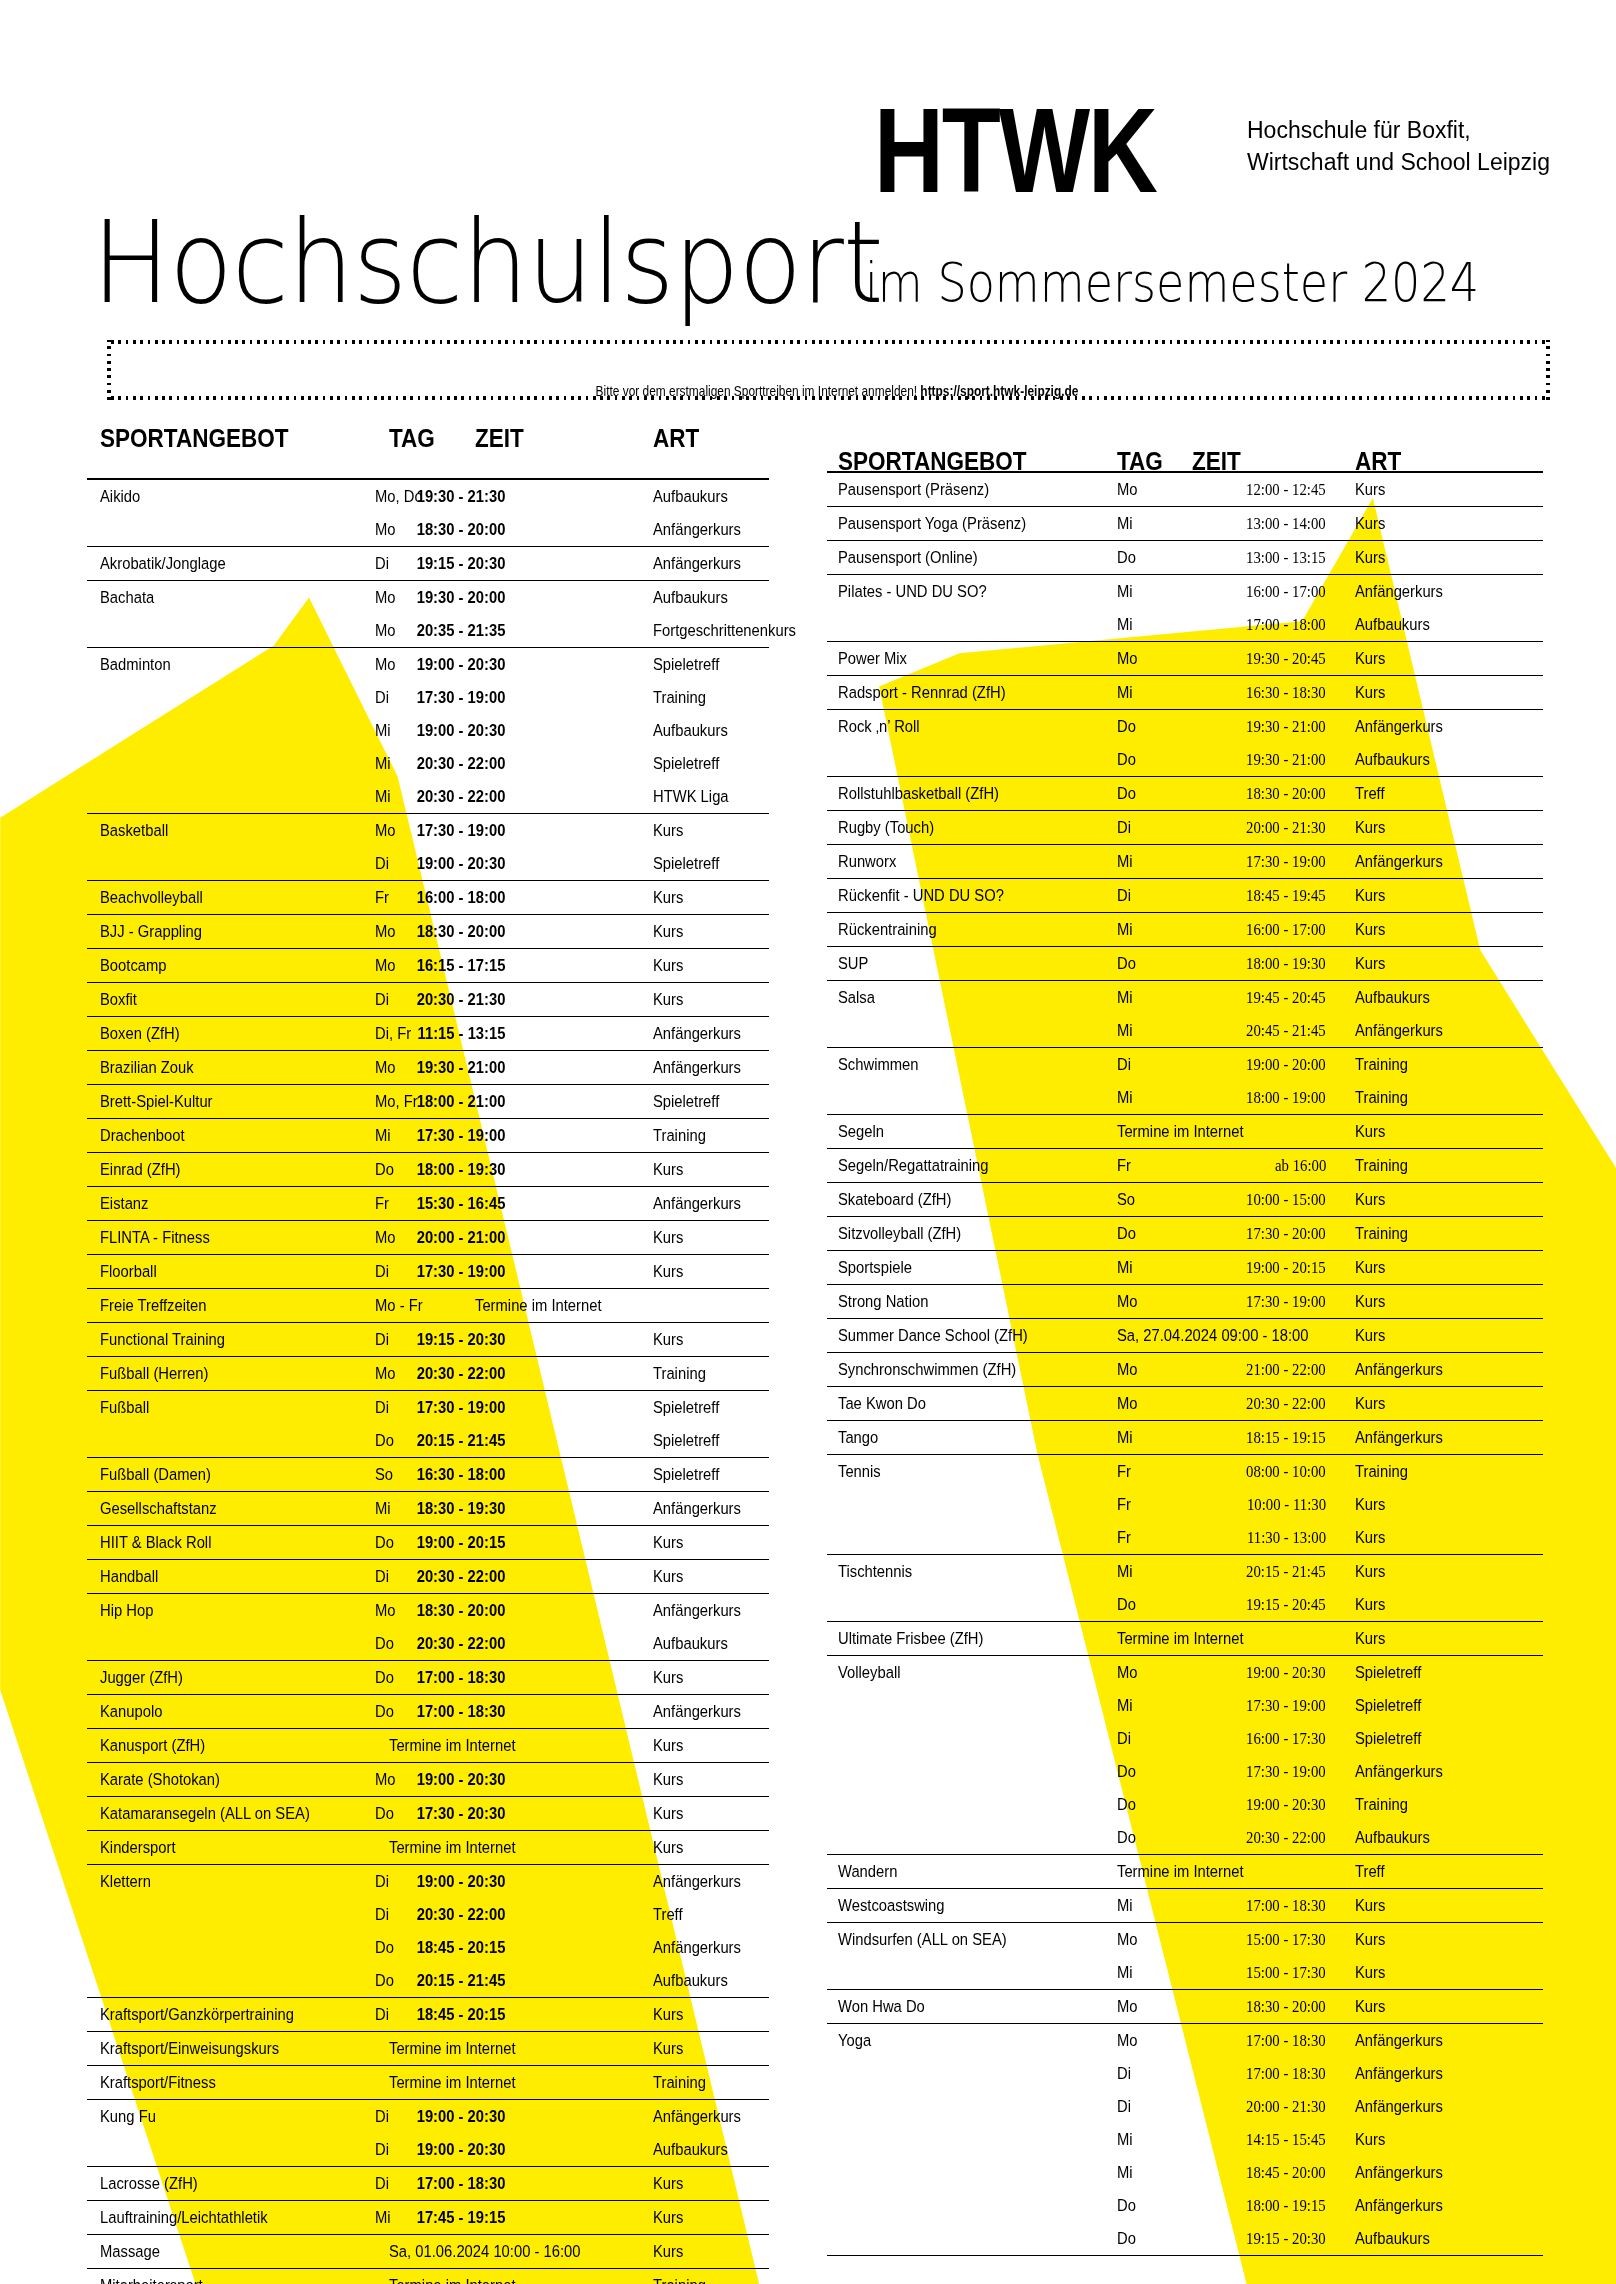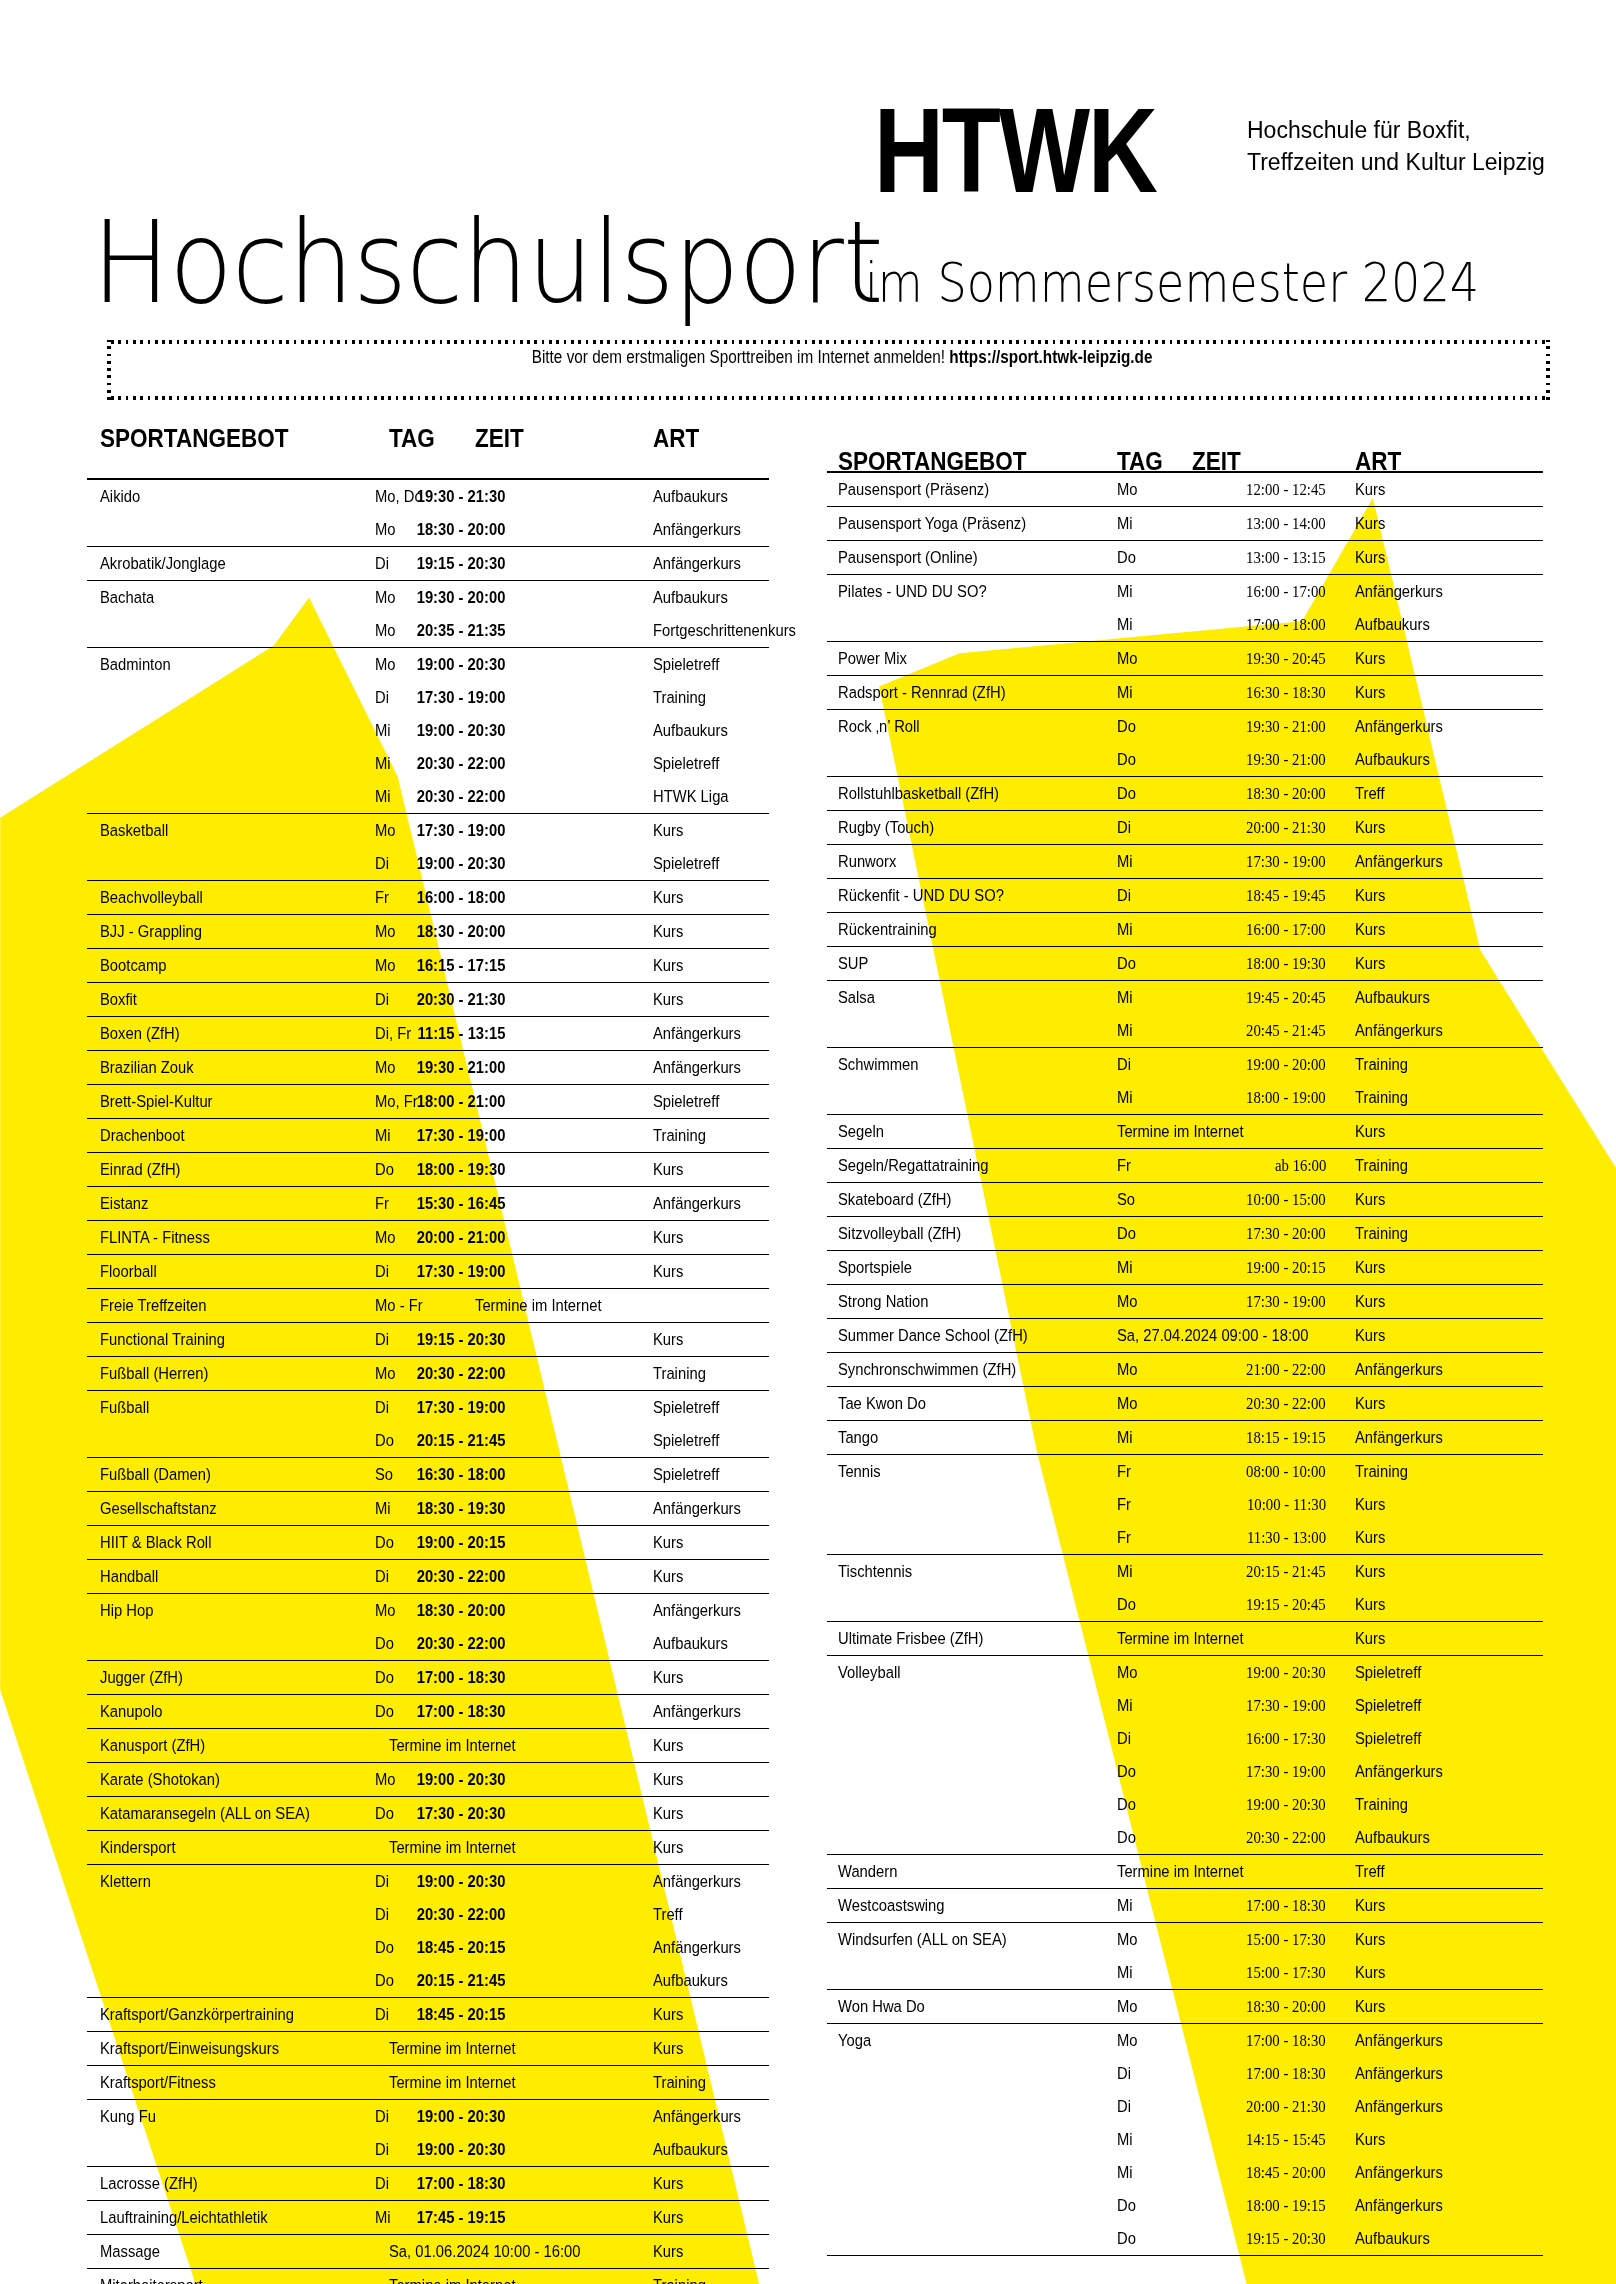--- a/index.html
+++ b/index.html
@@ -34,23 +34,23 @@
   .notice{position:absolute;left:111px;top:344px;width:1435px;height:52px;}
   .notice .tick-h{position:absolute;left:0;width:100%;height:4.1px;
     background:repeating-linear-gradient(90deg,#000 0 2.7px,transparent 2.7px 7.3px);}
   .notice .tick-top{top:-4.1px;}
   .notice .tick-bottom{bottom:-4.1px;}
   .notice .tick-v{position:absolute;top:-4.1px;height:calc(100% + 8.2px);width:4.1px;
     background:repeating-linear-gradient(0deg,#000 0 2.7px,transparent 2.7px 7.3px);}
   .notice .tick-left{left:-4.1px;}
   .notice .tick-right{right:-4.1px;}
   .notice-text{
-    position:absolute;left:14px;top:0;width:100%;height:100%;
-    display:flex;align-items:flex-start;justify-content:center;
-    font-size:18px;transform:translateY(2.7px);
+    position:absolute;left:8px;top:0;width:100%;height:100%;
+    display:flex;align-items:flex-end;justify-content:center;
+    font-size:14px;transform:translateY(2.7px);
   }
   .notice-text .inner{display:inline-block;transform:scaleX(.85);transform-origin:50% 50%;white-space:nowrap;}
   .notice-text b{font-weight:700;}
 
   
   .sport-table{position:absolute;}
   .t-left {left:87px; width:682px;}
   .t-right{left:827px;width:716px;}
 
   .thead{position:absolute;left:0;width:100%;height:27px;font-weight:700;font-size:26.5px;line-height:26.5px;}
@@ -88,21 +88,21 @@
   <svg class="bg" width="1617" height="2468" viewBox="0 0 3539 5403">
     <polygon fill="#ffed00" points="676,1308 870,1700 1758,5403 560,5403 0,3700 0,1790 599,1413"></polygon>
     <polygon fill="#ffed00" points="3005,1090 3240,2080 3539,2560 3539,5403 2830,5403 2270,3180 1924,1503 2100,1430 2850,1360"></polygon>
   </svg>
 
   <div class="content">
 
     <div class="logo-brand">HTWK</div>
     <div class="logo-text">
       <div>Hochschule für Boxfit,</div>
-      <div>Treffzeiten und Kultur Leipzig</div>
+      <div>Wirtschaft und School Leipzig</div>
     </div>
 
     <div class="title-main">Hochschulsport</div>
     <div class="title-season">im Sommersemester 2024</div>
 
     <div class="notice">
       <div class="tick-h tick-top"></div>
       <div class="tick-h tick-bottom"></div>
       <div class="tick-v tick-left"></div>
       <div class="tick-v tick-right"></div>

